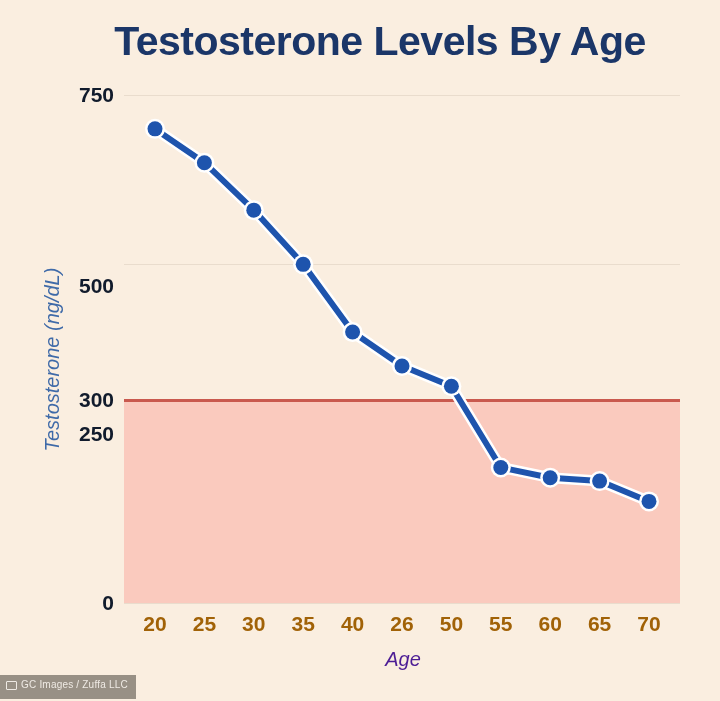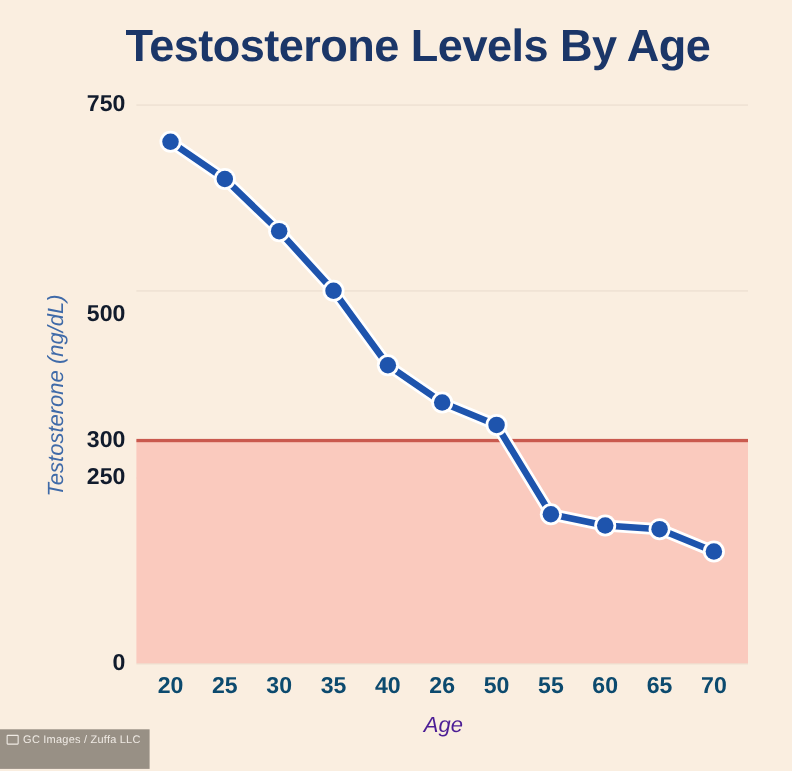--- a/index.html
+++ b/index.html
@@ -125,39 +125,39 @@
     top: 95px;
     width: 74px;
     height: 508px;
   }
 
   .x-tick-label {
     position: absolute;
     top: 0;
     font-size: 21px;
     font-weight: bold;
-    color: #0c4a6e;
+    color: #a16207;
     font-family: "Liberation Sans", sans-serif;
     transform: translateX(-50%);
     white-space: nowrap;
   }
   #x-tick-labels {
     position: absolute;
     left: 124px;
     top: 612px;
     width: 556px;
     height: 30px;
   }
 
   
   #watermark {
     position: absolute;
     left: 0;
     bottom: 2px;
-    height: 36px;
+    height: 24px;
     padding: 0 8px 0 6px;
     background: rgba(92, 86, 78, 0.62);
     color: #efeae4;
     font-size: 10px;
     line-height: 20px;
     font-family: "Liberation Sans", sans-serif;
     white-space: nowrap;
     letter-spacing: 0.2px;
   }
   #watermark-cam {

